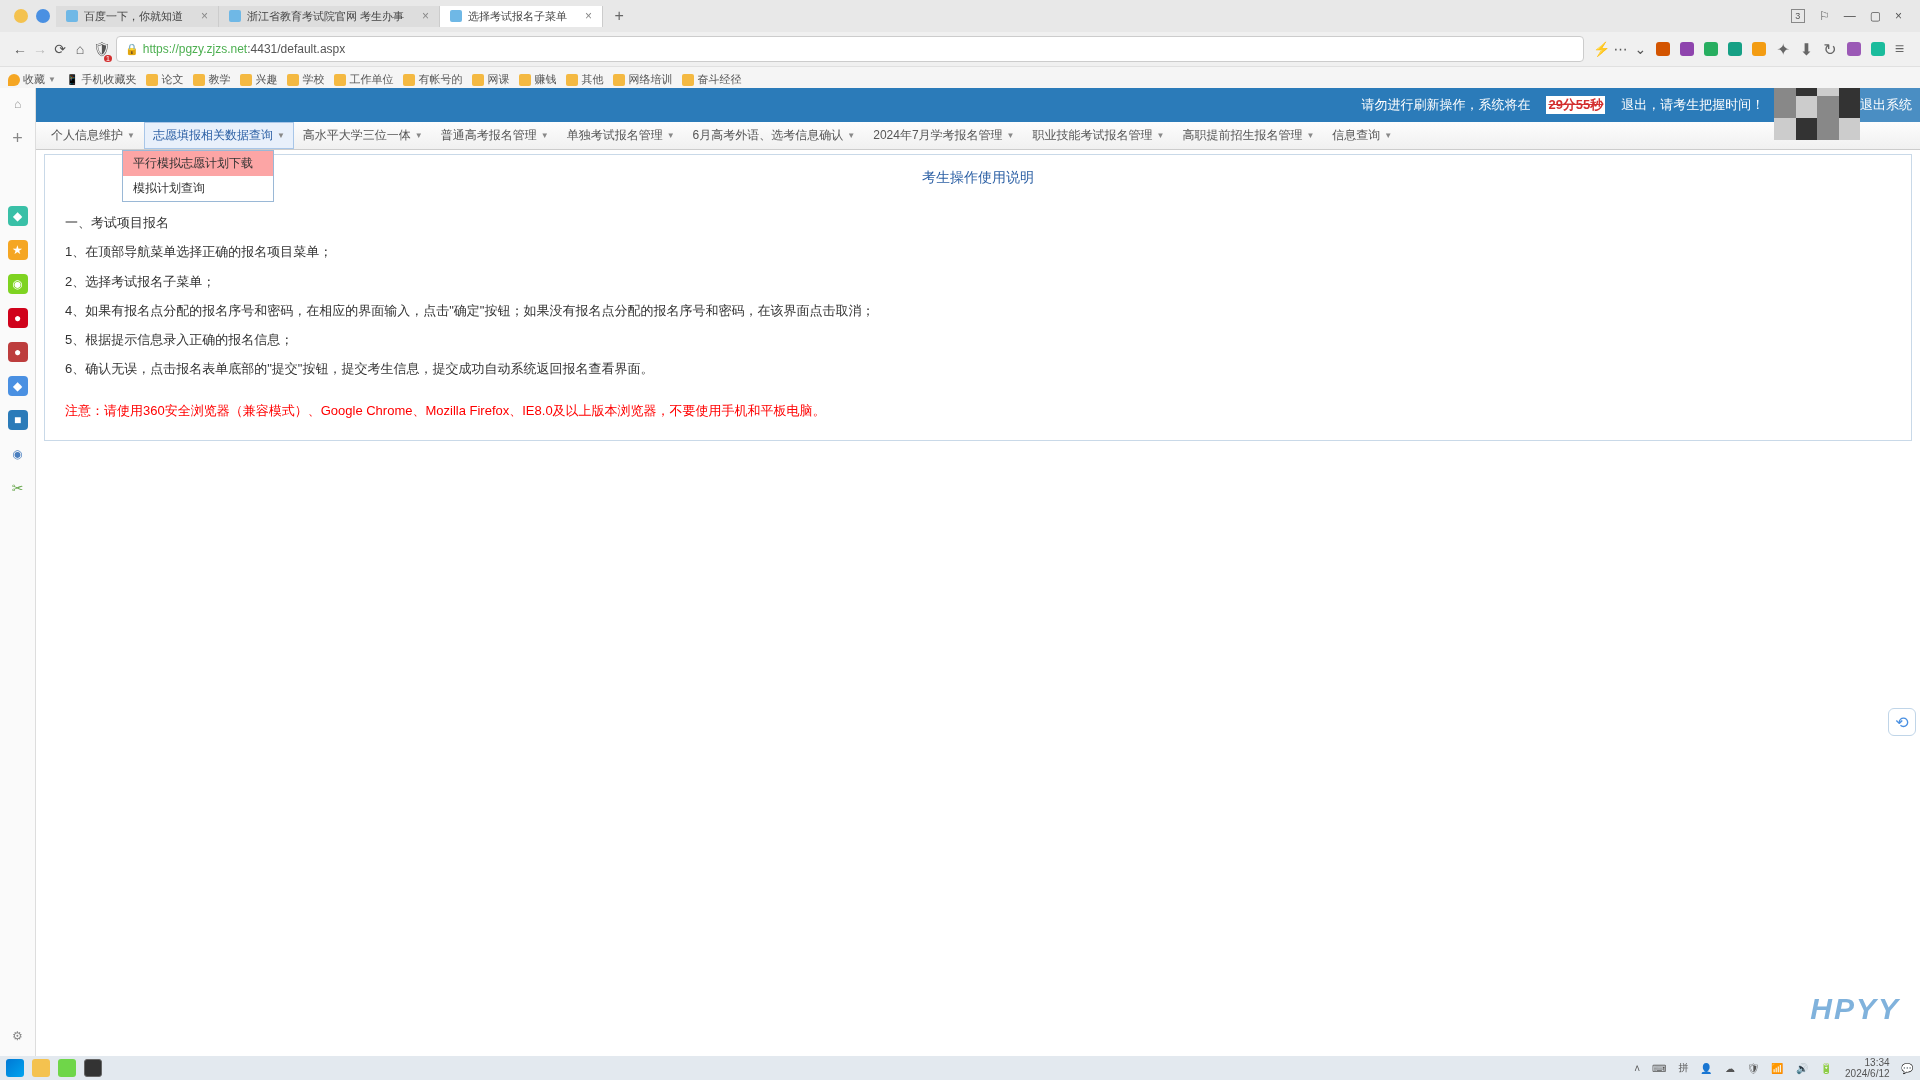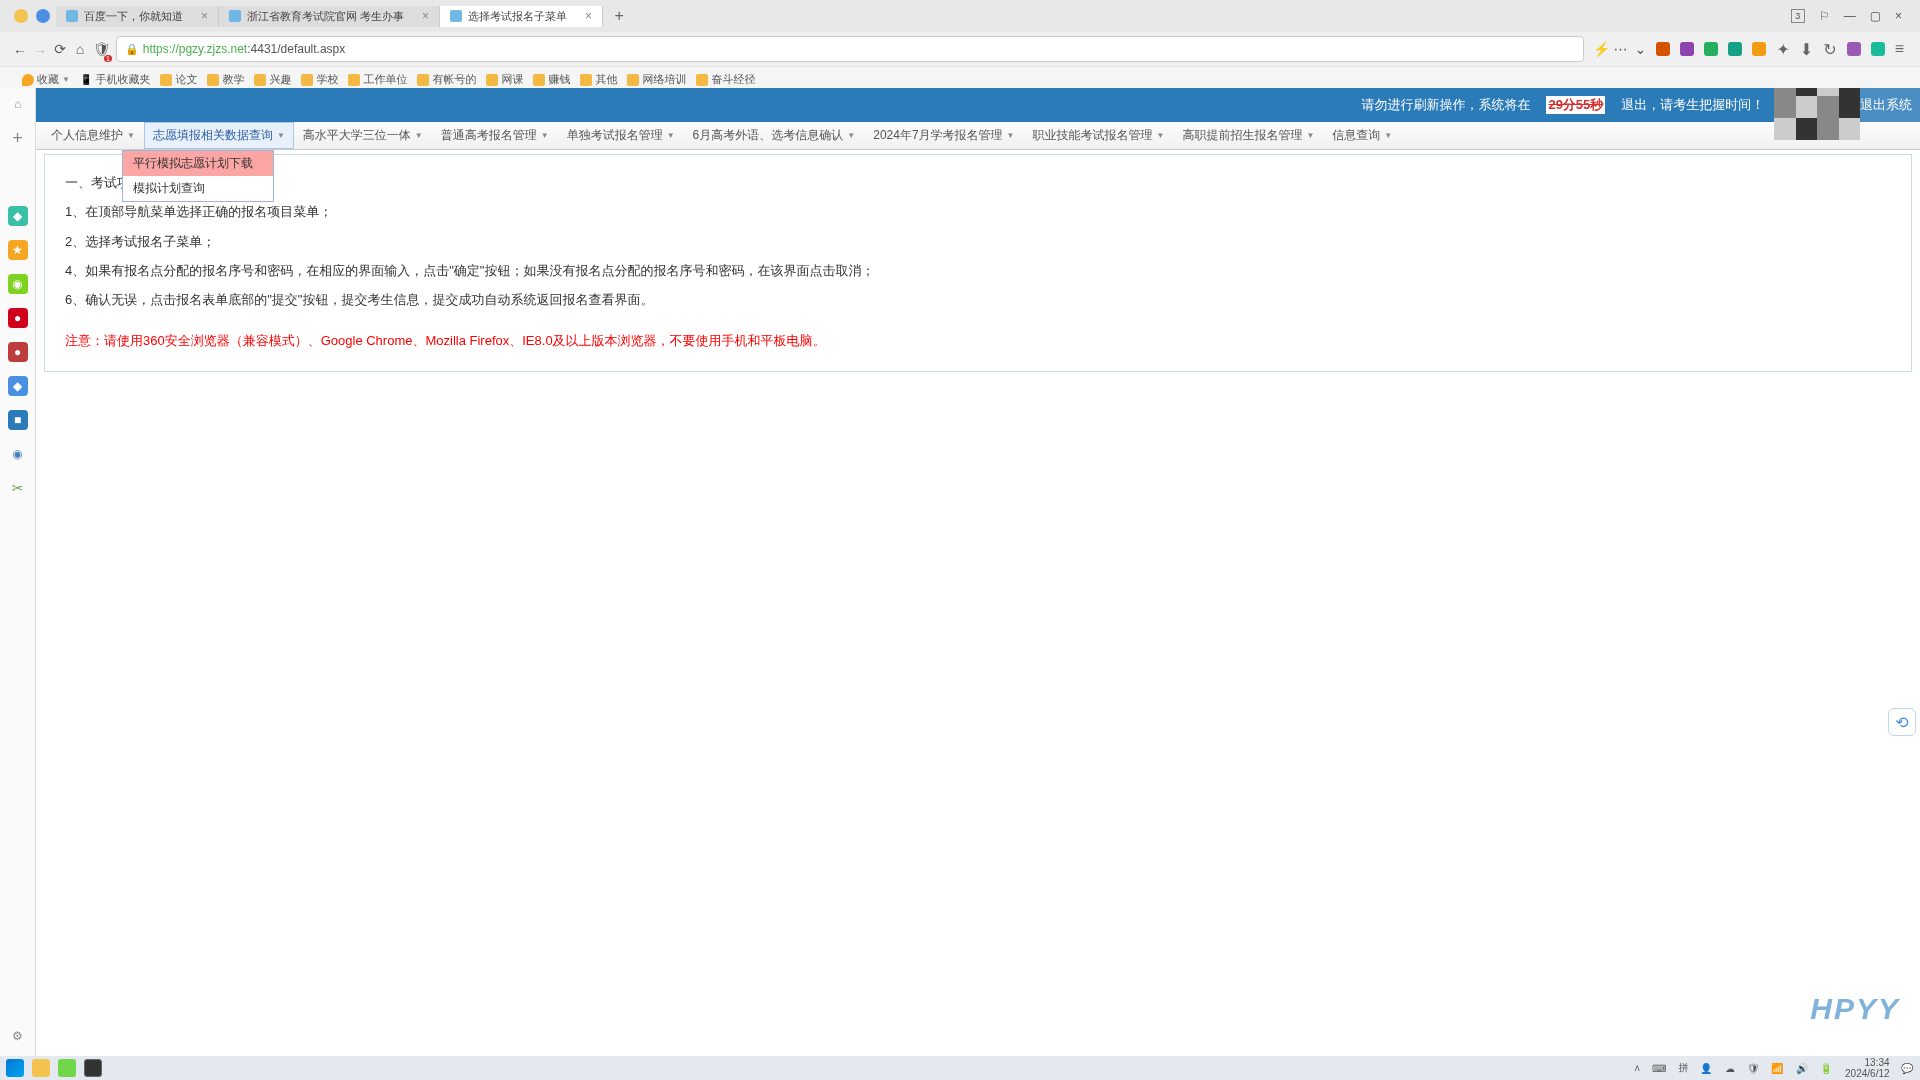--- a/index.html
+++ b/index.html
@@ -22,21 +22,21 @@
     
     .address-bar { display: flex; align-items: center; height: 34px; padding: 0 10px; background:#f0f0f0; }
     .nav-btn { width: 20px; text-align:center; color:#555; font-size: 14px; padding: 3px; }
     .url-box { flex: 1; display: flex; align-items: center; background:#fff; border:1px solid #ccc; border-radius:4px; height: 26px; padding: 0 8px; margin: 0 6px; font-size: 12px; }
     .url-box .lock { color: #5a9e5a; margin-right: 4px; font-size: 11px; }
     .url-green { color: #4caf50; }
     .url-rest { color: #555; }
     .right-ext { display: flex; gap: 10px; padding: 0 6px; align-items:center; }
     .right-ext .ei { width:14px; height:14px; border-radius:3px; }
     
-    .bookmarks-bar { height: 26px; display:flex; align-items:center; padding: 0 22px; font-size:11px; color:#555; background:#f5f5f5; border-top:1px solid #e0e0e0; gap: 10px; }
+    .bookmarks-bar { height: 26px; display:flex; align-items:center; padding: 0 8px; font-size:11px; color:#555; background:#f5f5f5; border-top:1px solid #e0e0e0; gap: 10px; }
     .bm-item { display:flex; align-items:center; gap:3px; cursor:pointer; }
     .bm-icon { width: 12px; height: 12px; background:#f4b942; border-radius:2px; }
     .bm-icon.star { background:#f5a623; border-radius: 50% 50% 50% 0;}
     
     
     .left-sidebar { position: absolute; left: 0; top: 88px; bottom: 24px; width: 36px; background:#fafafa; border-right:1px solid #ddd; display:flex; flex-direction:column; align-items:center; padding-top: 6px; gap: 14px; }
     .ls-ico { width:20px; height:20px; border-radius:4px; display:flex; align-items:center; justify-content:center; font-size:12px; color:#666;}
     .ls-home { color:#999; }
     .ls-plus { font-size: 18px; color:#888; }
     .ls-sep { height: 30px; }
@@ -307,25 +307,27 @@
         <span class="caret">▼</span>
       </div>
   </div>
 
   <div class="dropdown">
     <div class="dd-item hover">平行模拟志愿计划下载</div>
     <div class="dd-item">模拟计划查询</div>
   </div>
 
   <div class="content-panel">
+    <div class="content-title">考生操作使用说明</div>
     <div class="content-body">
       <p>一、考试项目报名</p>
       <p>1、在顶部导航菜单选择正确的报名项目菜单；</p>
       <p>2、选择考试报名子菜单；</p>
       <p>4、如果有报名点分配的报名序号和密码，在相应的界面输入，点击"确定"按钮；如果没有报名点分配的报名序号和密码，在该界面点击取消；</p>
+      <p>5、根据提示信息录入正确的报名信息；</p>
       <p>6、确认无误，点击报名表单底部的"提交"按钮，提交考生信息，提交成功自动系统返回报名查看界面。</p>
       <p class="notice">注意：请使用360安全浏览器（兼容模式）、Google Chrome、Mozilla Firefox、IE8.0及以上版本浏览器，不要使用手机和平板电脑。</p>
     </div>
   </div>
 
 
   <div class="watermark">HPYY</div>
 
   <div class="float-refresh">⟲</div>
 </div>

